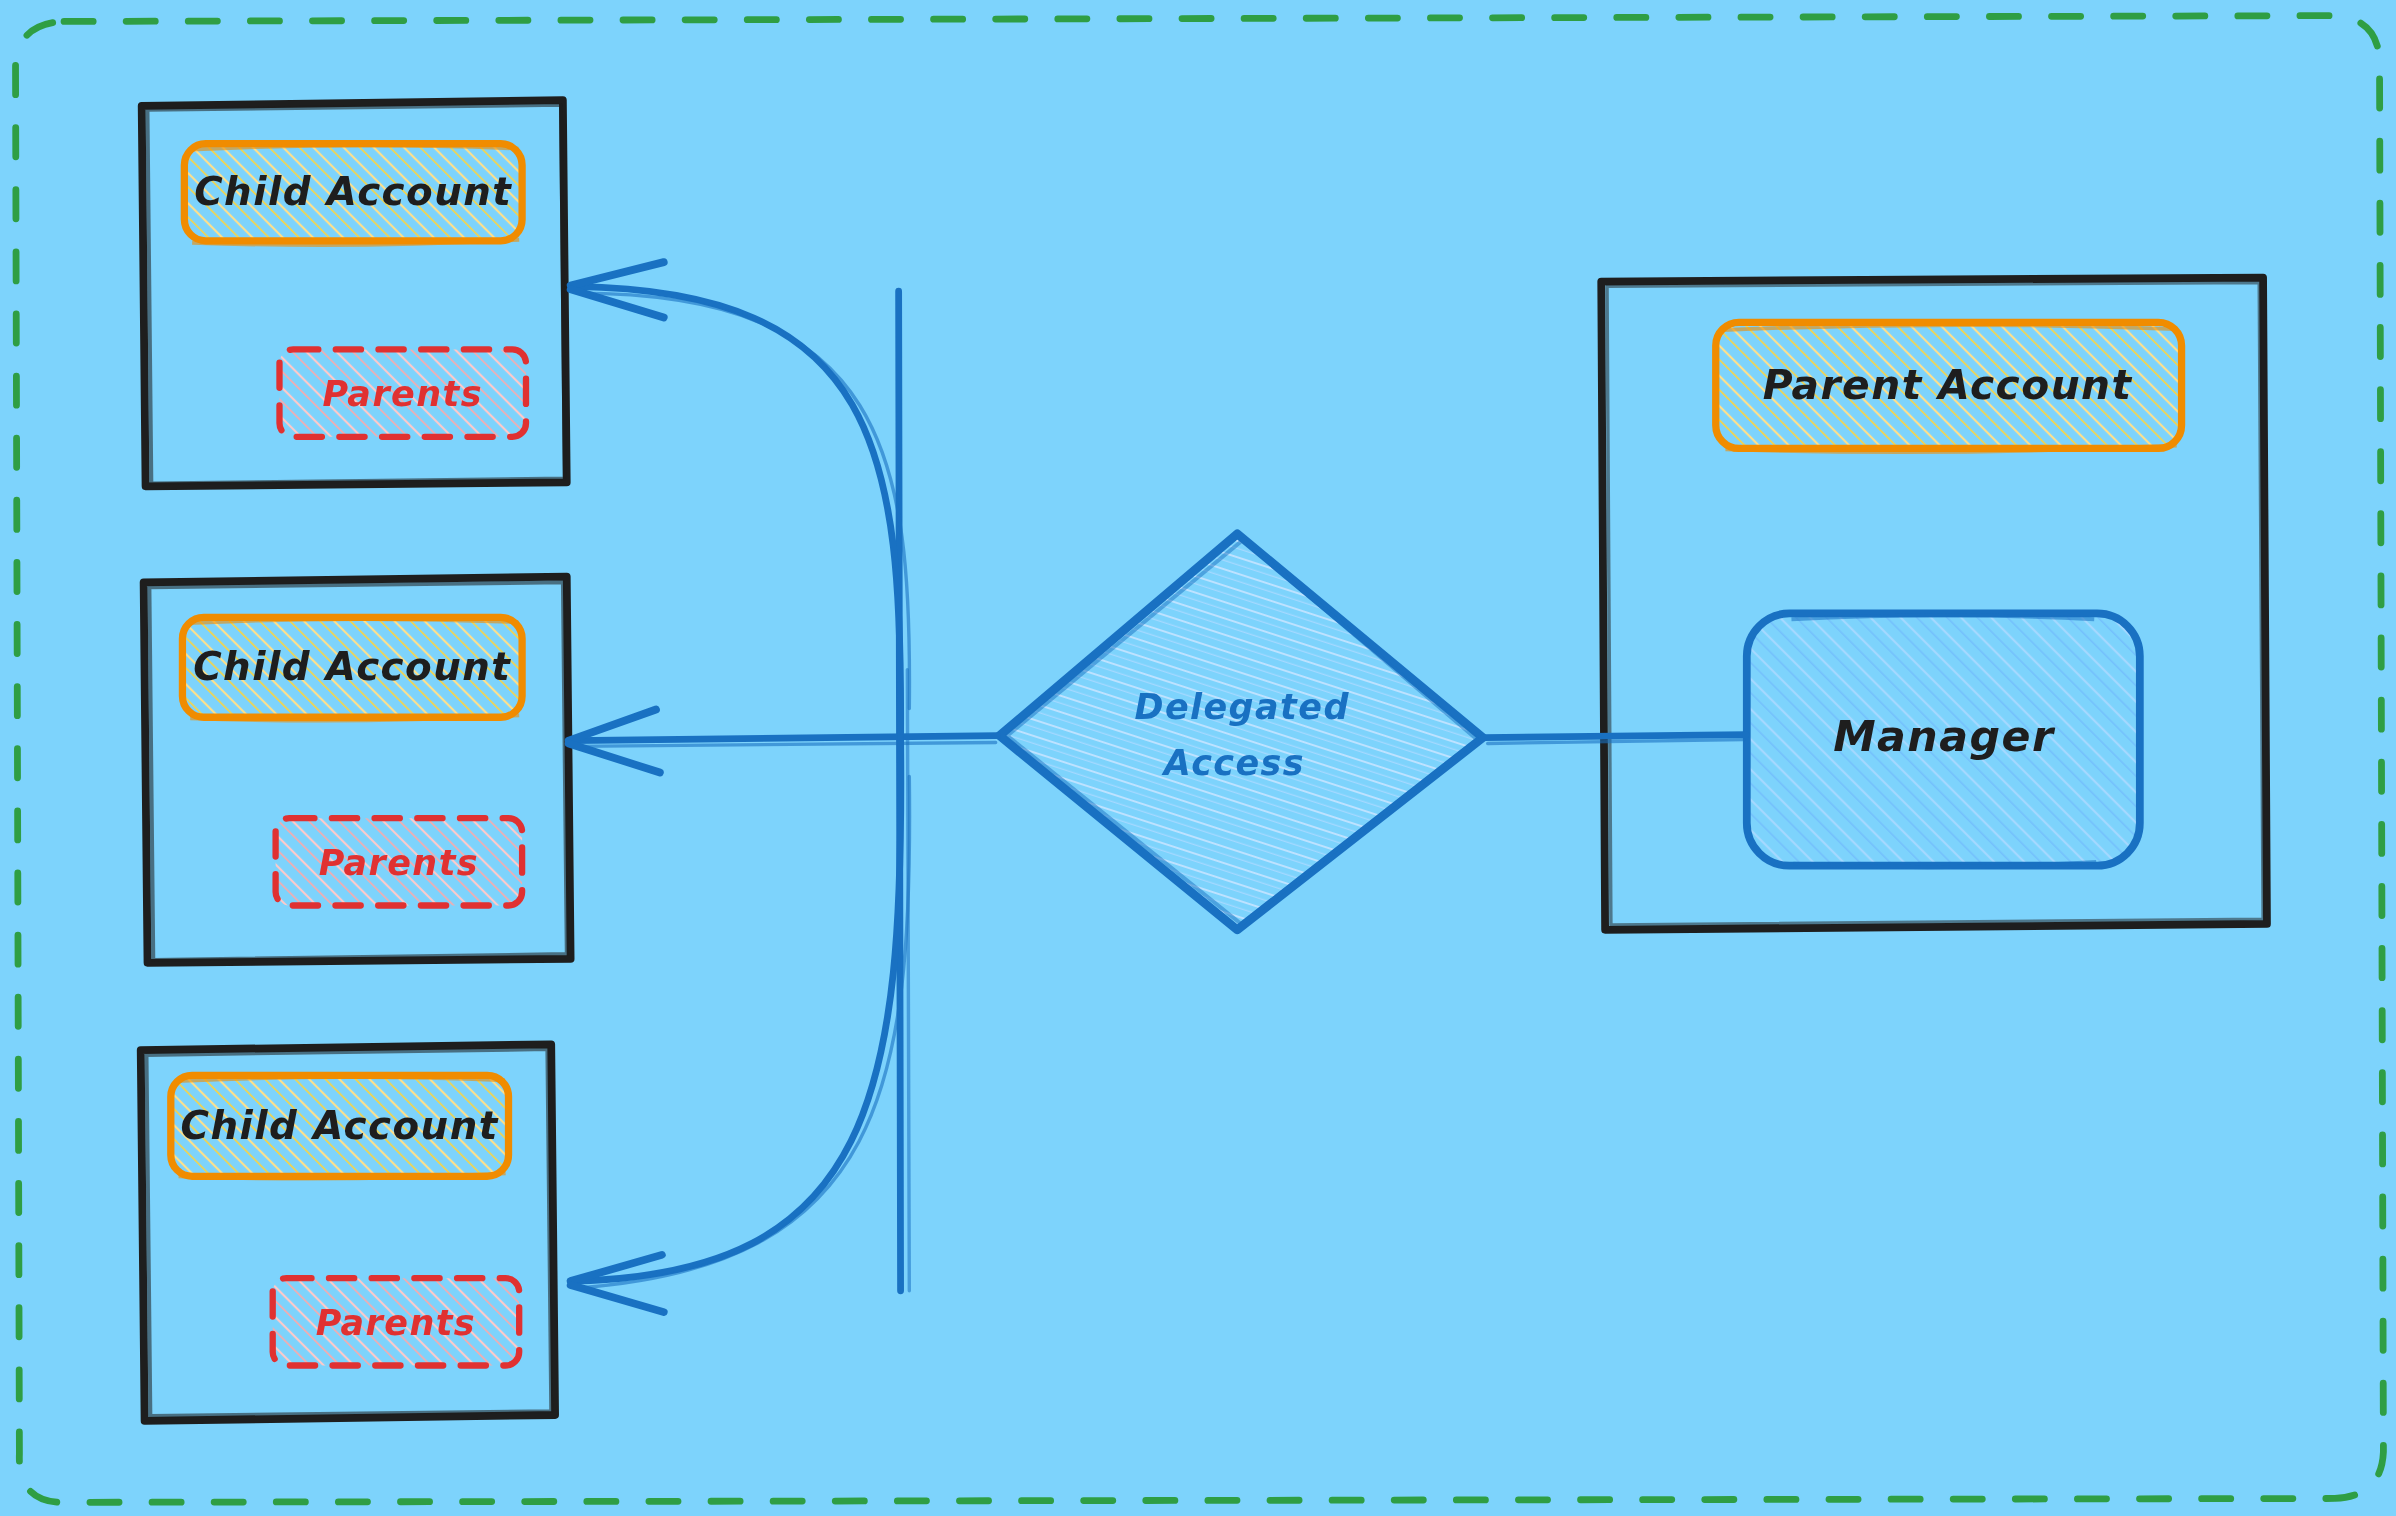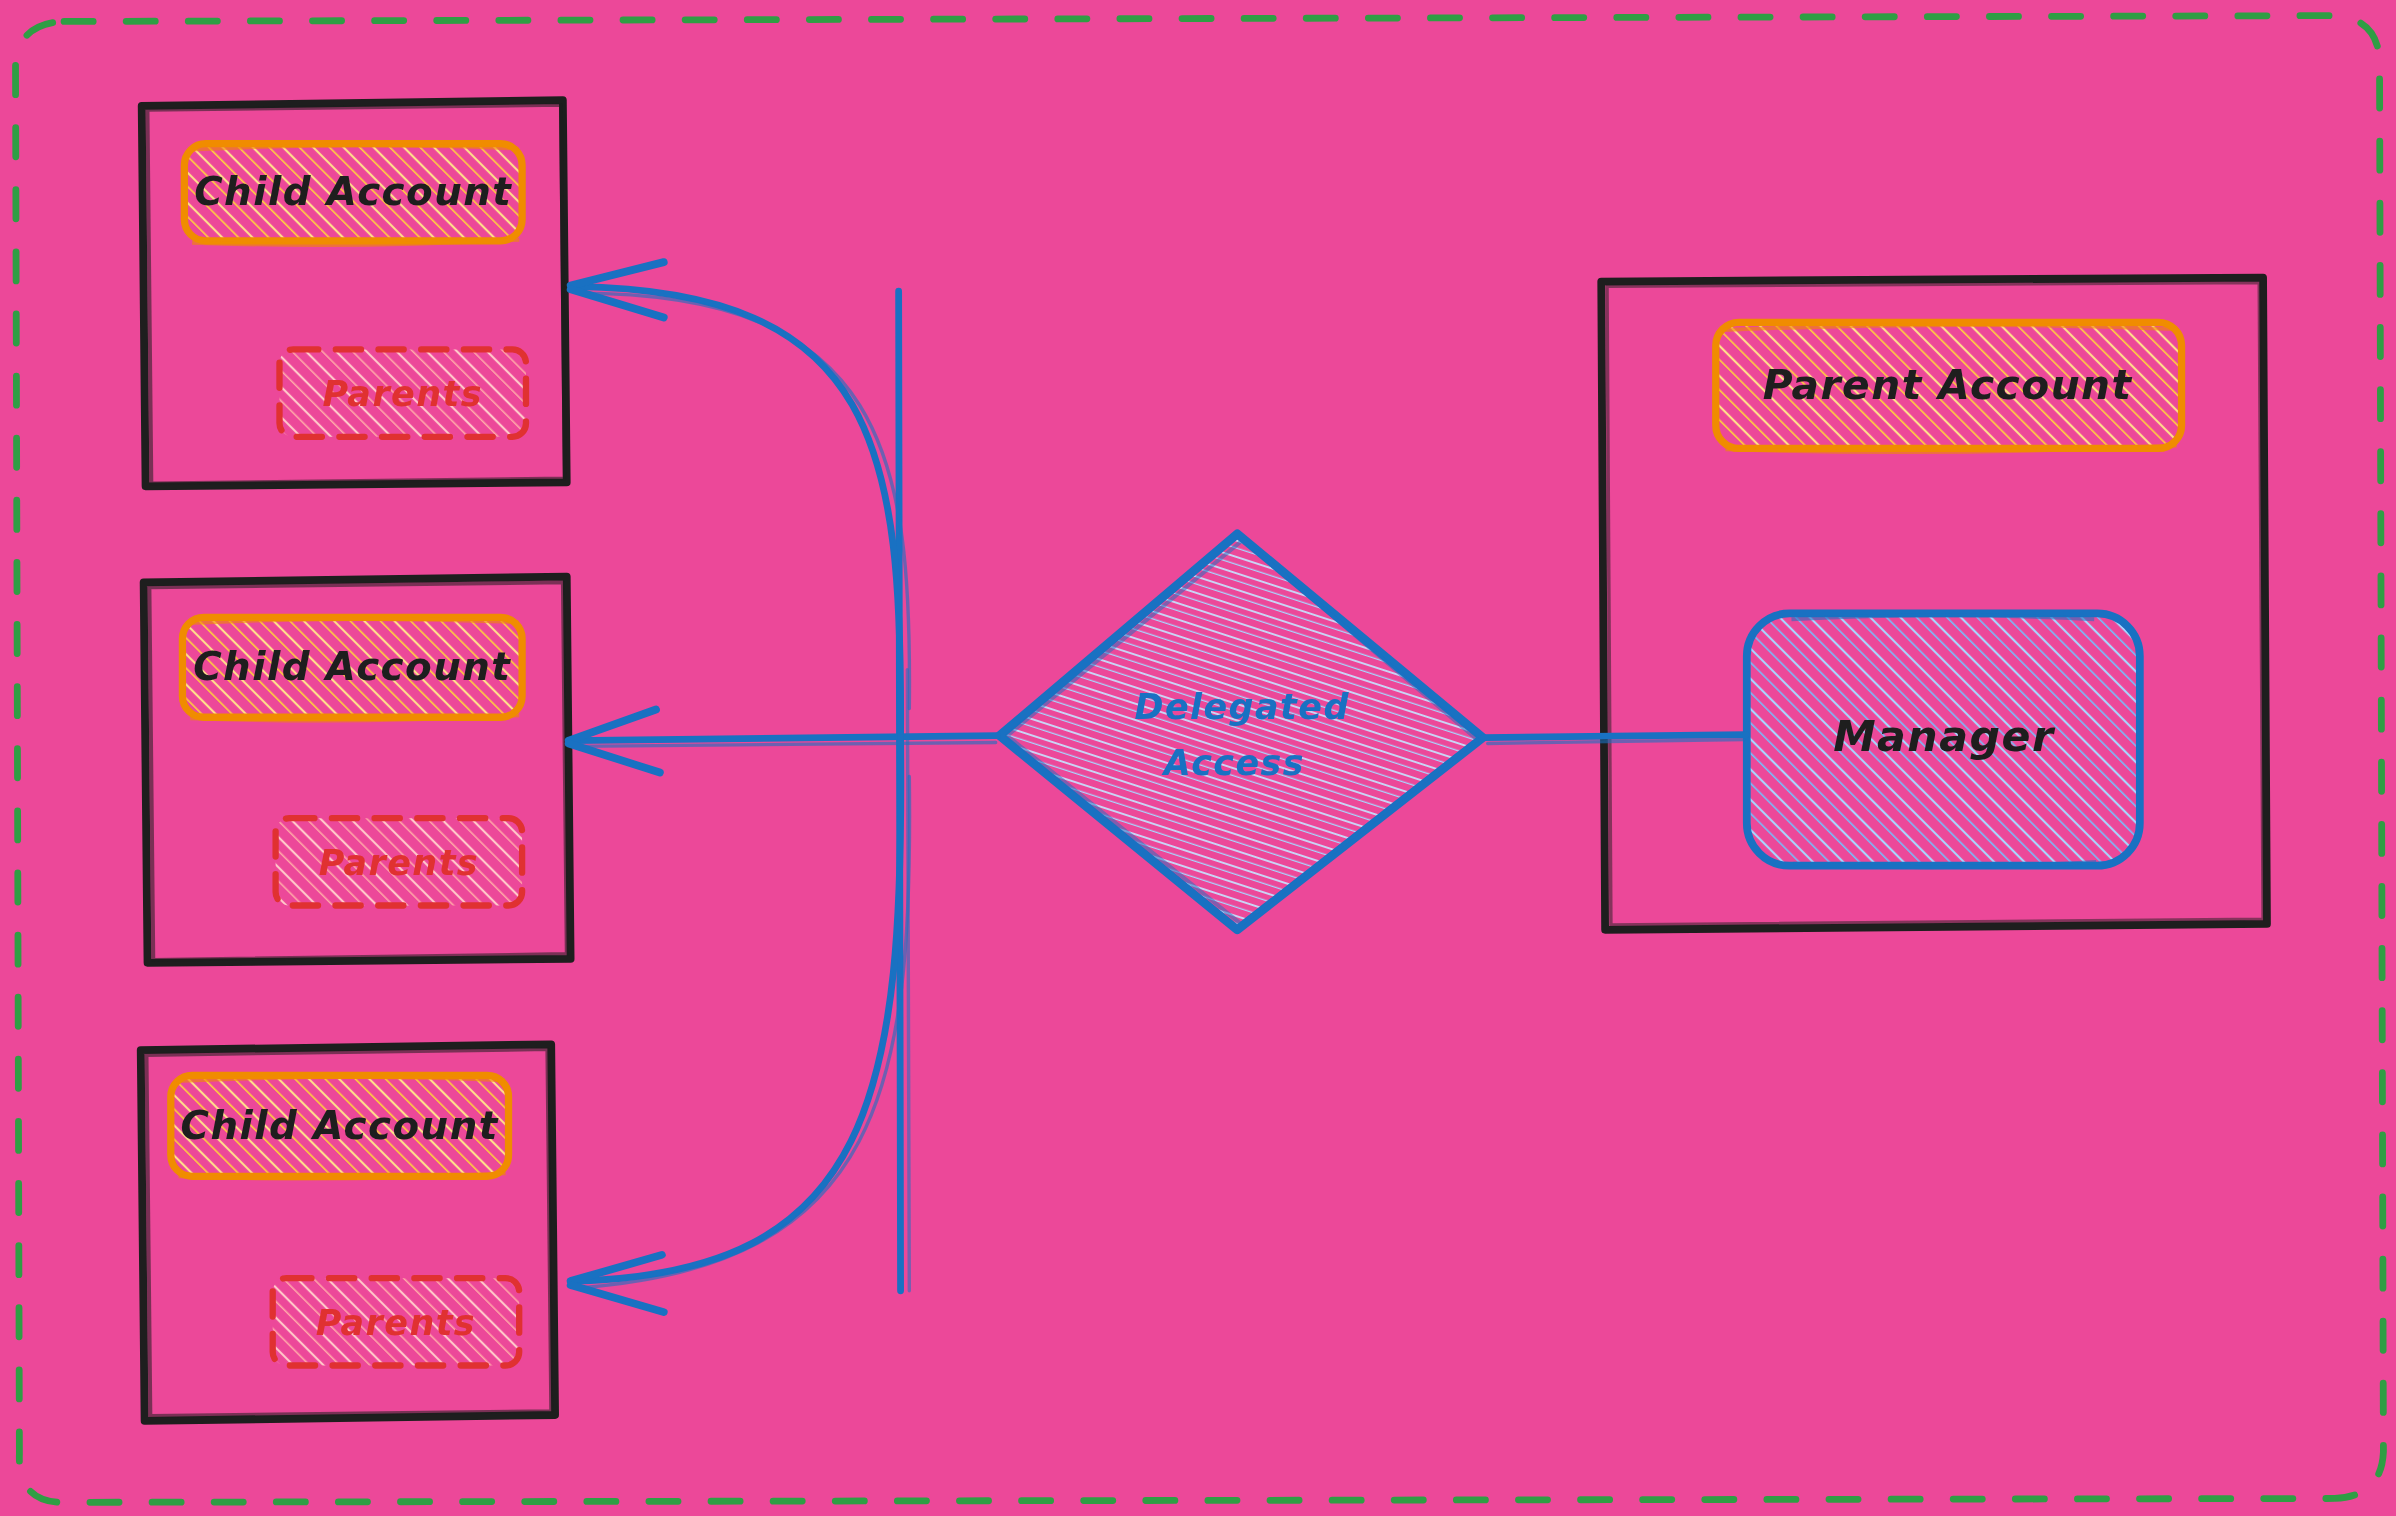--- a/index.html
+++ b/index.html
@@ -10,21 +10,21 @@
   body {
     width: 2397px;
     height: 1517px;
     font-family: "DejaVu Sans", sans-serif;
     overflow: hidden;
   }
   #stage {
     position: relative;
     width: 2397px;
     height: 1517px;
-    background: #ec4899;
+    background: #7dd3fc;
   }
   #stage > svg {
     position: absolute;
     top: 0;
     left: 0;
   }
   .sketch-text {
     font-family: "DejaVu Sans", sans-serif;
     font-style: italic;
     font-weight: 700;

